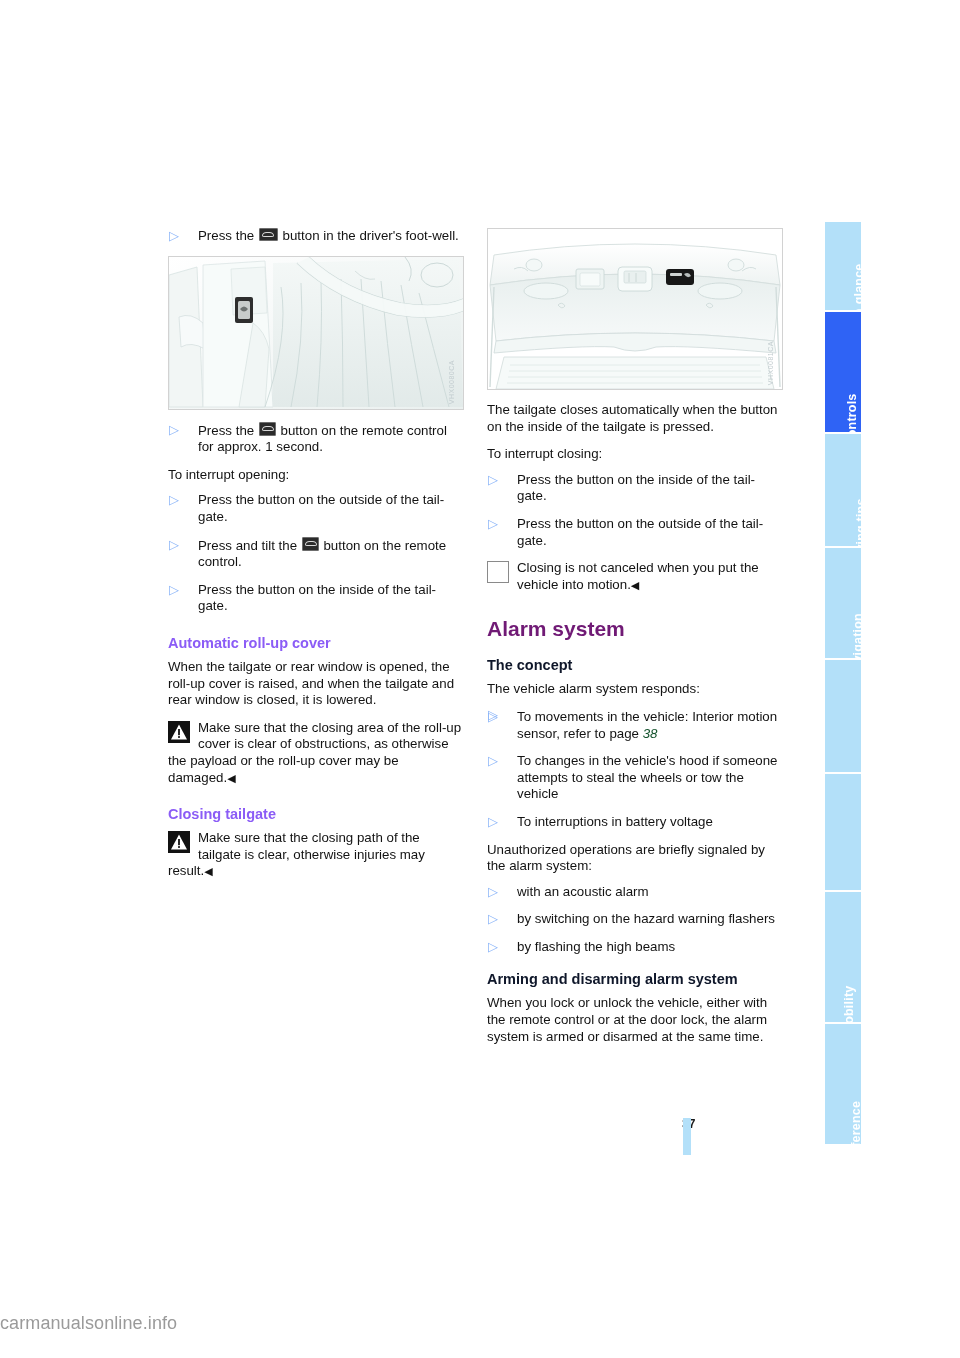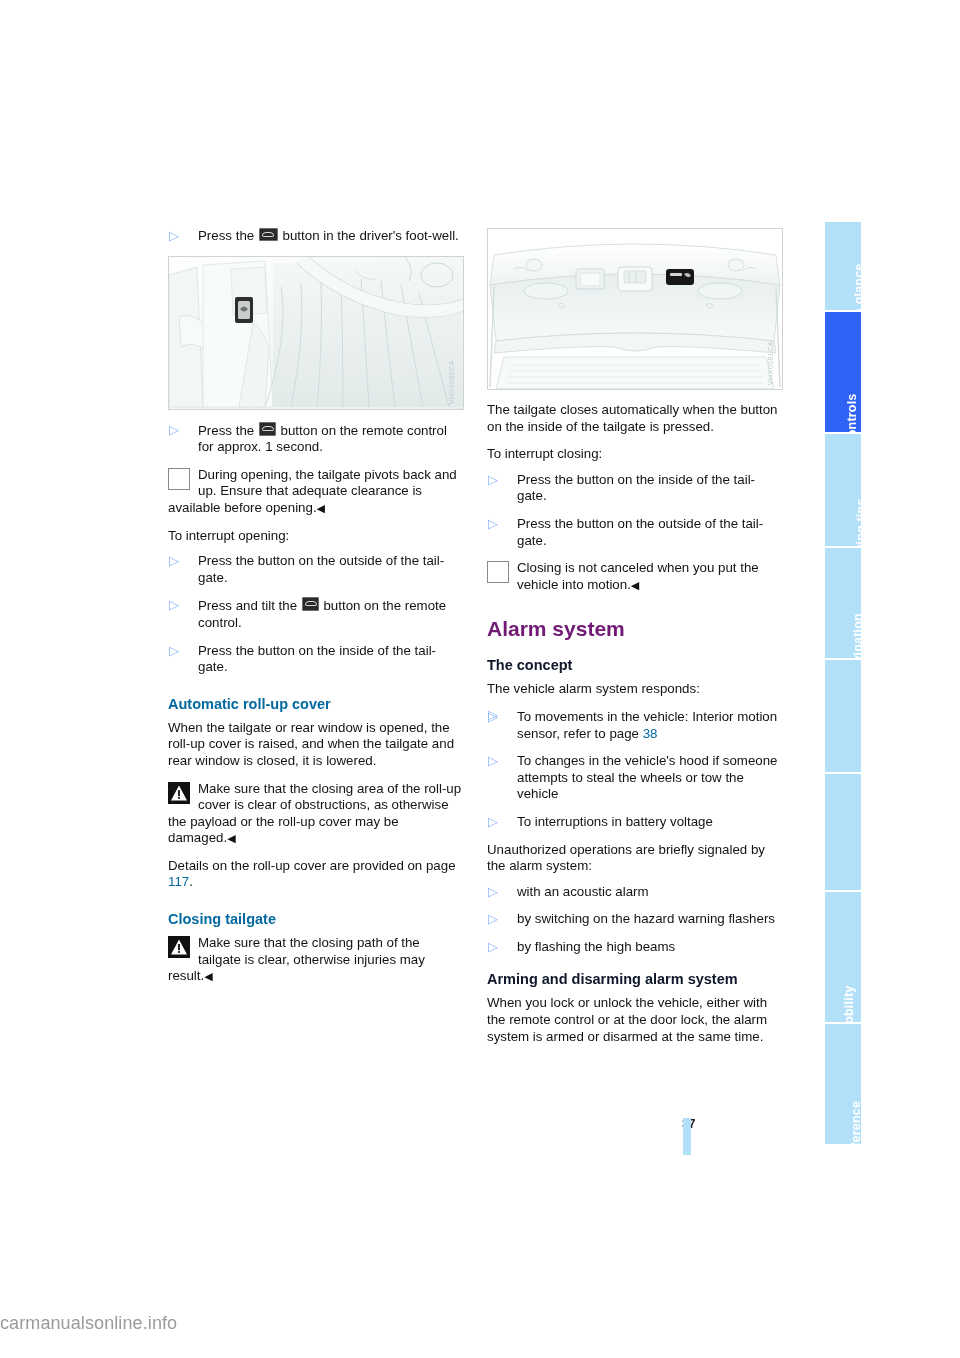--- a/index.html
+++ b/index.html
@@ -145,25 +145,25 @@
   h2.sub {
     font-size: 14.5px;
     font-weight: bold;
     color: #0f172a;
     margin: 16px 0 7px 0;
     line-height: 17px;
   }
   h3.subsub {
     font-size: 14.5px;
     font-weight: bold;
-    color: #0369a1;
+    color: #8b5cf6;
     margin: 20px 0 7px 0;
     line-height: 17px;
   }
-  .pageref { color: #0369a1; }
+  .pageref { color: #14532d; font-style: italic; }
 
   
   .figure {
     position: relative;
     border: 1px solid #d2d2d2;
     background: #fbfcfc;
     overflow: hidden;
     margin: 0 0 12px 0;
   }
   .fig-code {
@@ -267,24 +267,20 @@
       <span class="fig-code">VHX0080CA</span>
     </div>
 
     <div class="bullet">
       <span class="marker">▷</span>
       <span>Press the</span>
       <span class="btn-glyph remote"></span>
       <span>button on the remote control for approx. 1 second.</span>
     </div>
 
-    <div class="note">
-      <span class="note-icon icon-triangle-note"></span>
-      <span>During opening, the tailgate pivots back and up. Ensure that adequate clearance is available before opening.</span><span class="endmark">◀</span>
-    </div>
 
     <p class="tight">To interrupt opening:</p>
 
     <div class="bullet">
       <span class="marker">▷</span>
       <span>Press the button on the outside of the tail-gate.</span>
     </div>
 
     <div class="bullet">
       <span class="marker">▷</span>
@@ -307,21 +303,20 @@
         <svg viewBox="0 0 22 22" width="22" height="22">
           <rect x="0" y="0" width="22" height="22" fill="#111111"></rect>
           <path d="M11 3.4 L19 18.4 L3 18.4 Z" fill="#ffffff"></path>
           <rect x="10.1" y="8" width="1.8" height="6.2" fill="#111111"></rect>
           <rect x="10.1" y="15.1" width="1.8" height="1.8" fill="#111111"></rect>
         </svg>
       </span>
       <span>Make sure that the closing area of the roll-up cover is clear of obstructions, as otherwise the payload or the roll-up cover may be damaged.</span><span class="endmark">◀</span>
     </div>
 
-    <p><span>Details on the roll-up cover are provided on page</span> <span class="pageref">117</span><span>.</span></p>
 
     <h3 class="subsub">Closing tailgate</h3>
 
     <div class="note">
       <span class="note-icon icon-warning">
         <svg viewBox="0 0 22 22" width="22" height="22">
           <rect x="0" y="0" width="22" height="22" fill="#111111"></rect>
           <path d="M11 3.4 L19 18.4 L3 18.4 Z" fill="#ffffff"></path>
           <rect x="10.1" y="8" width="1.8" height="6.2" fill="#111111"></rect>
           <rect x="10.1" y="15.1" width="1.8" height="1.8" fill="#111111"></rect>

